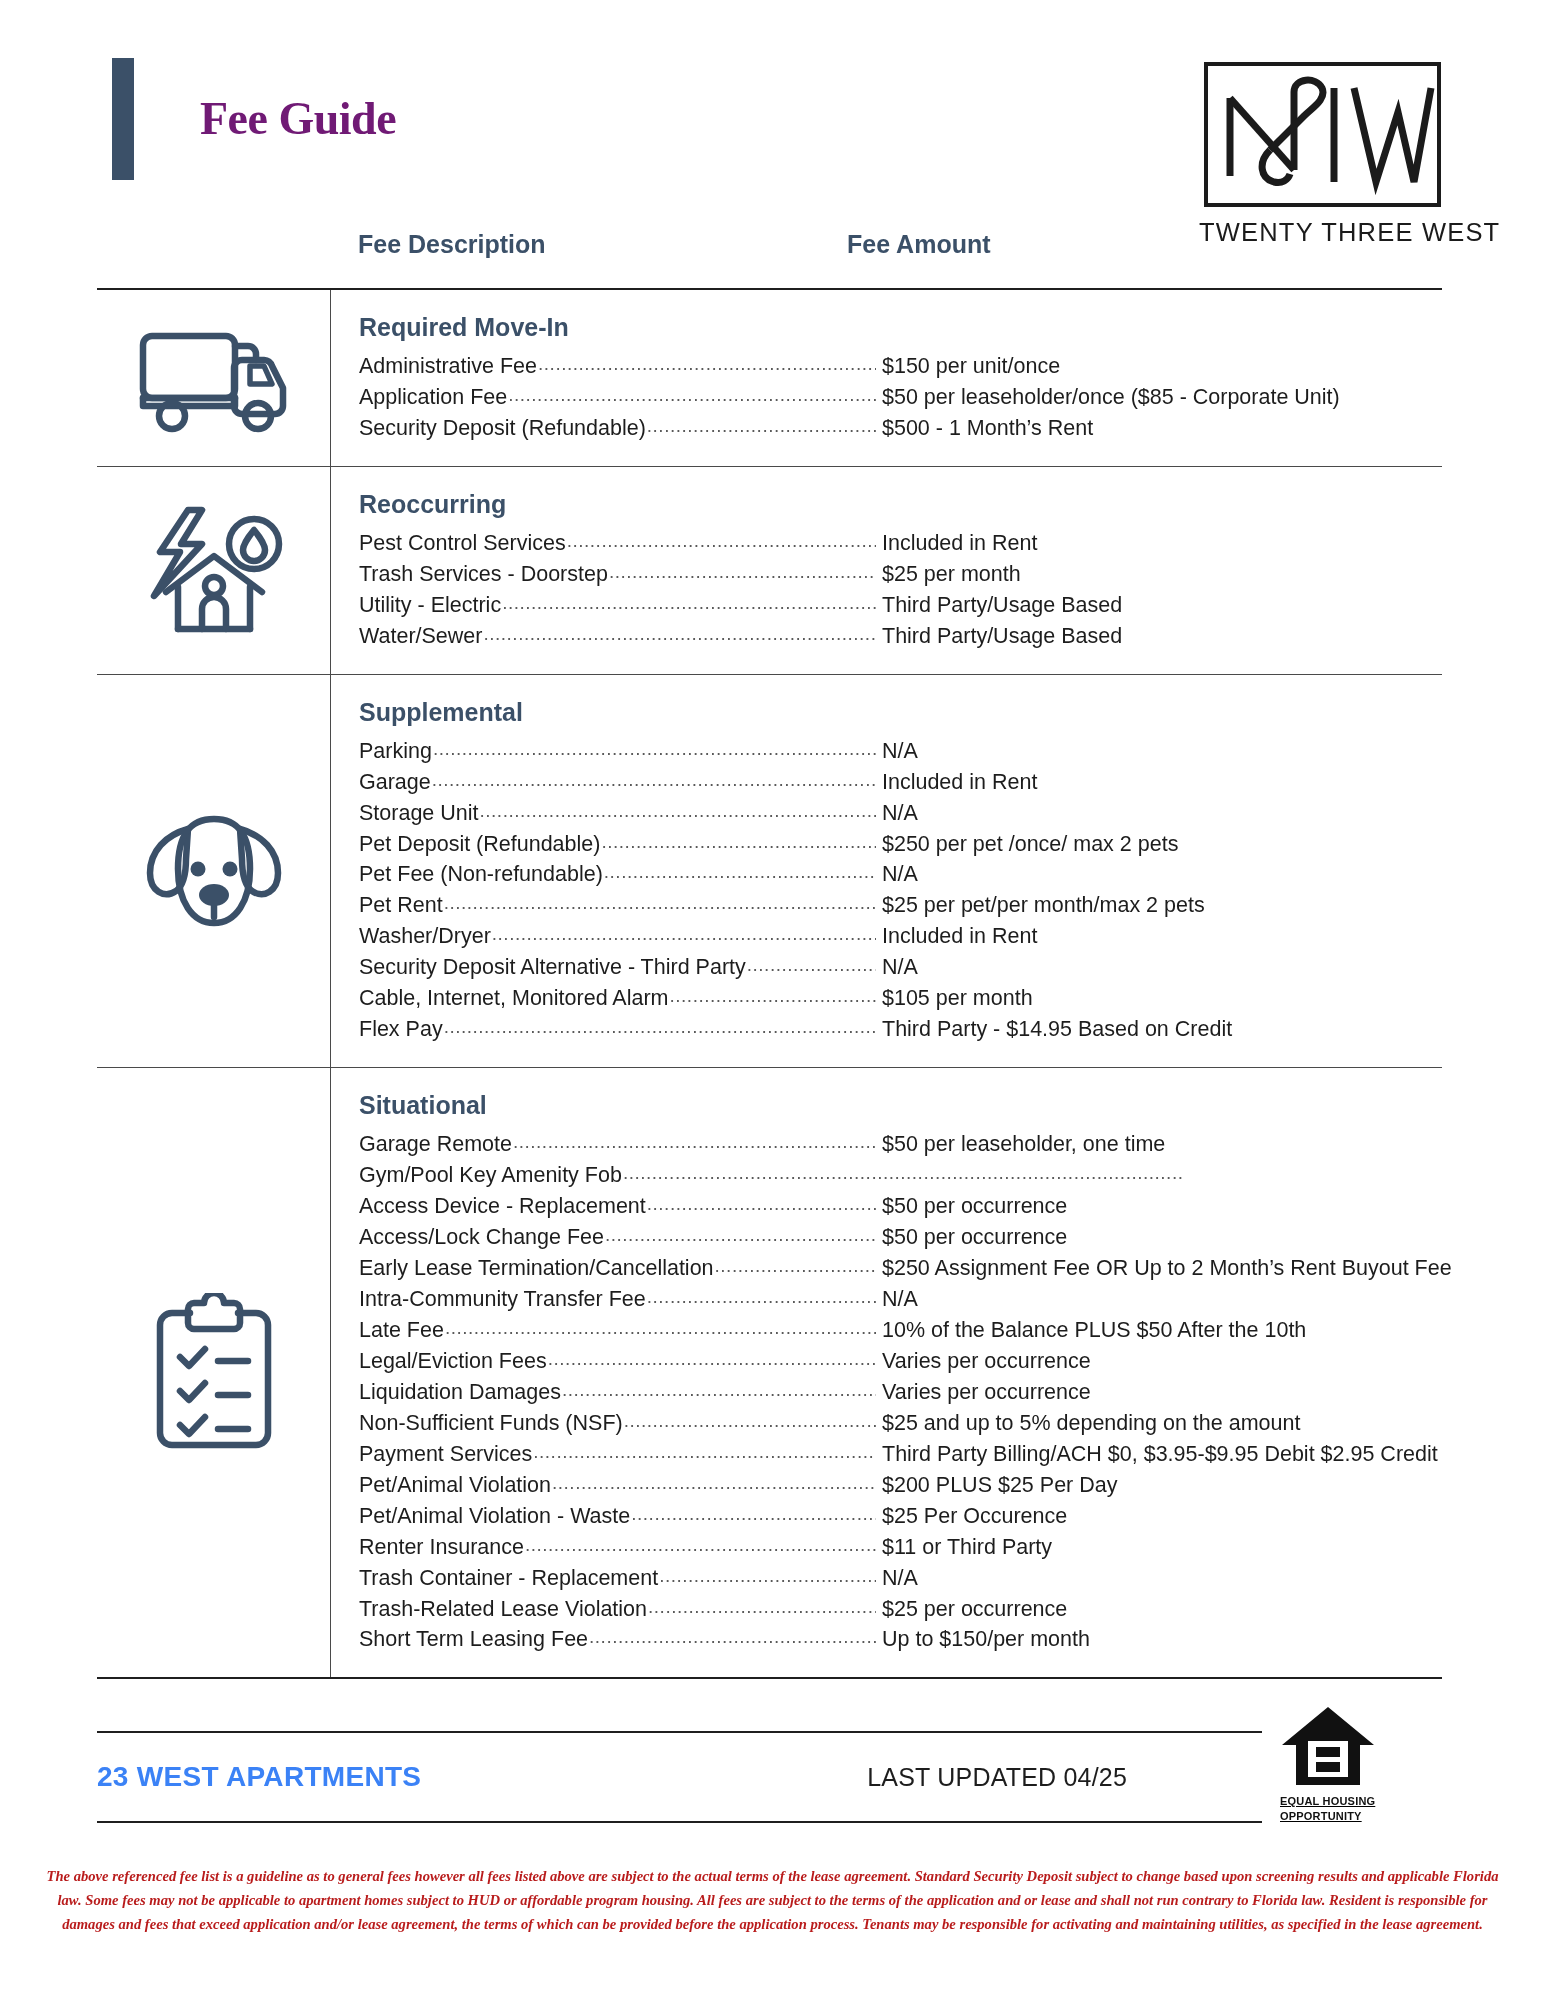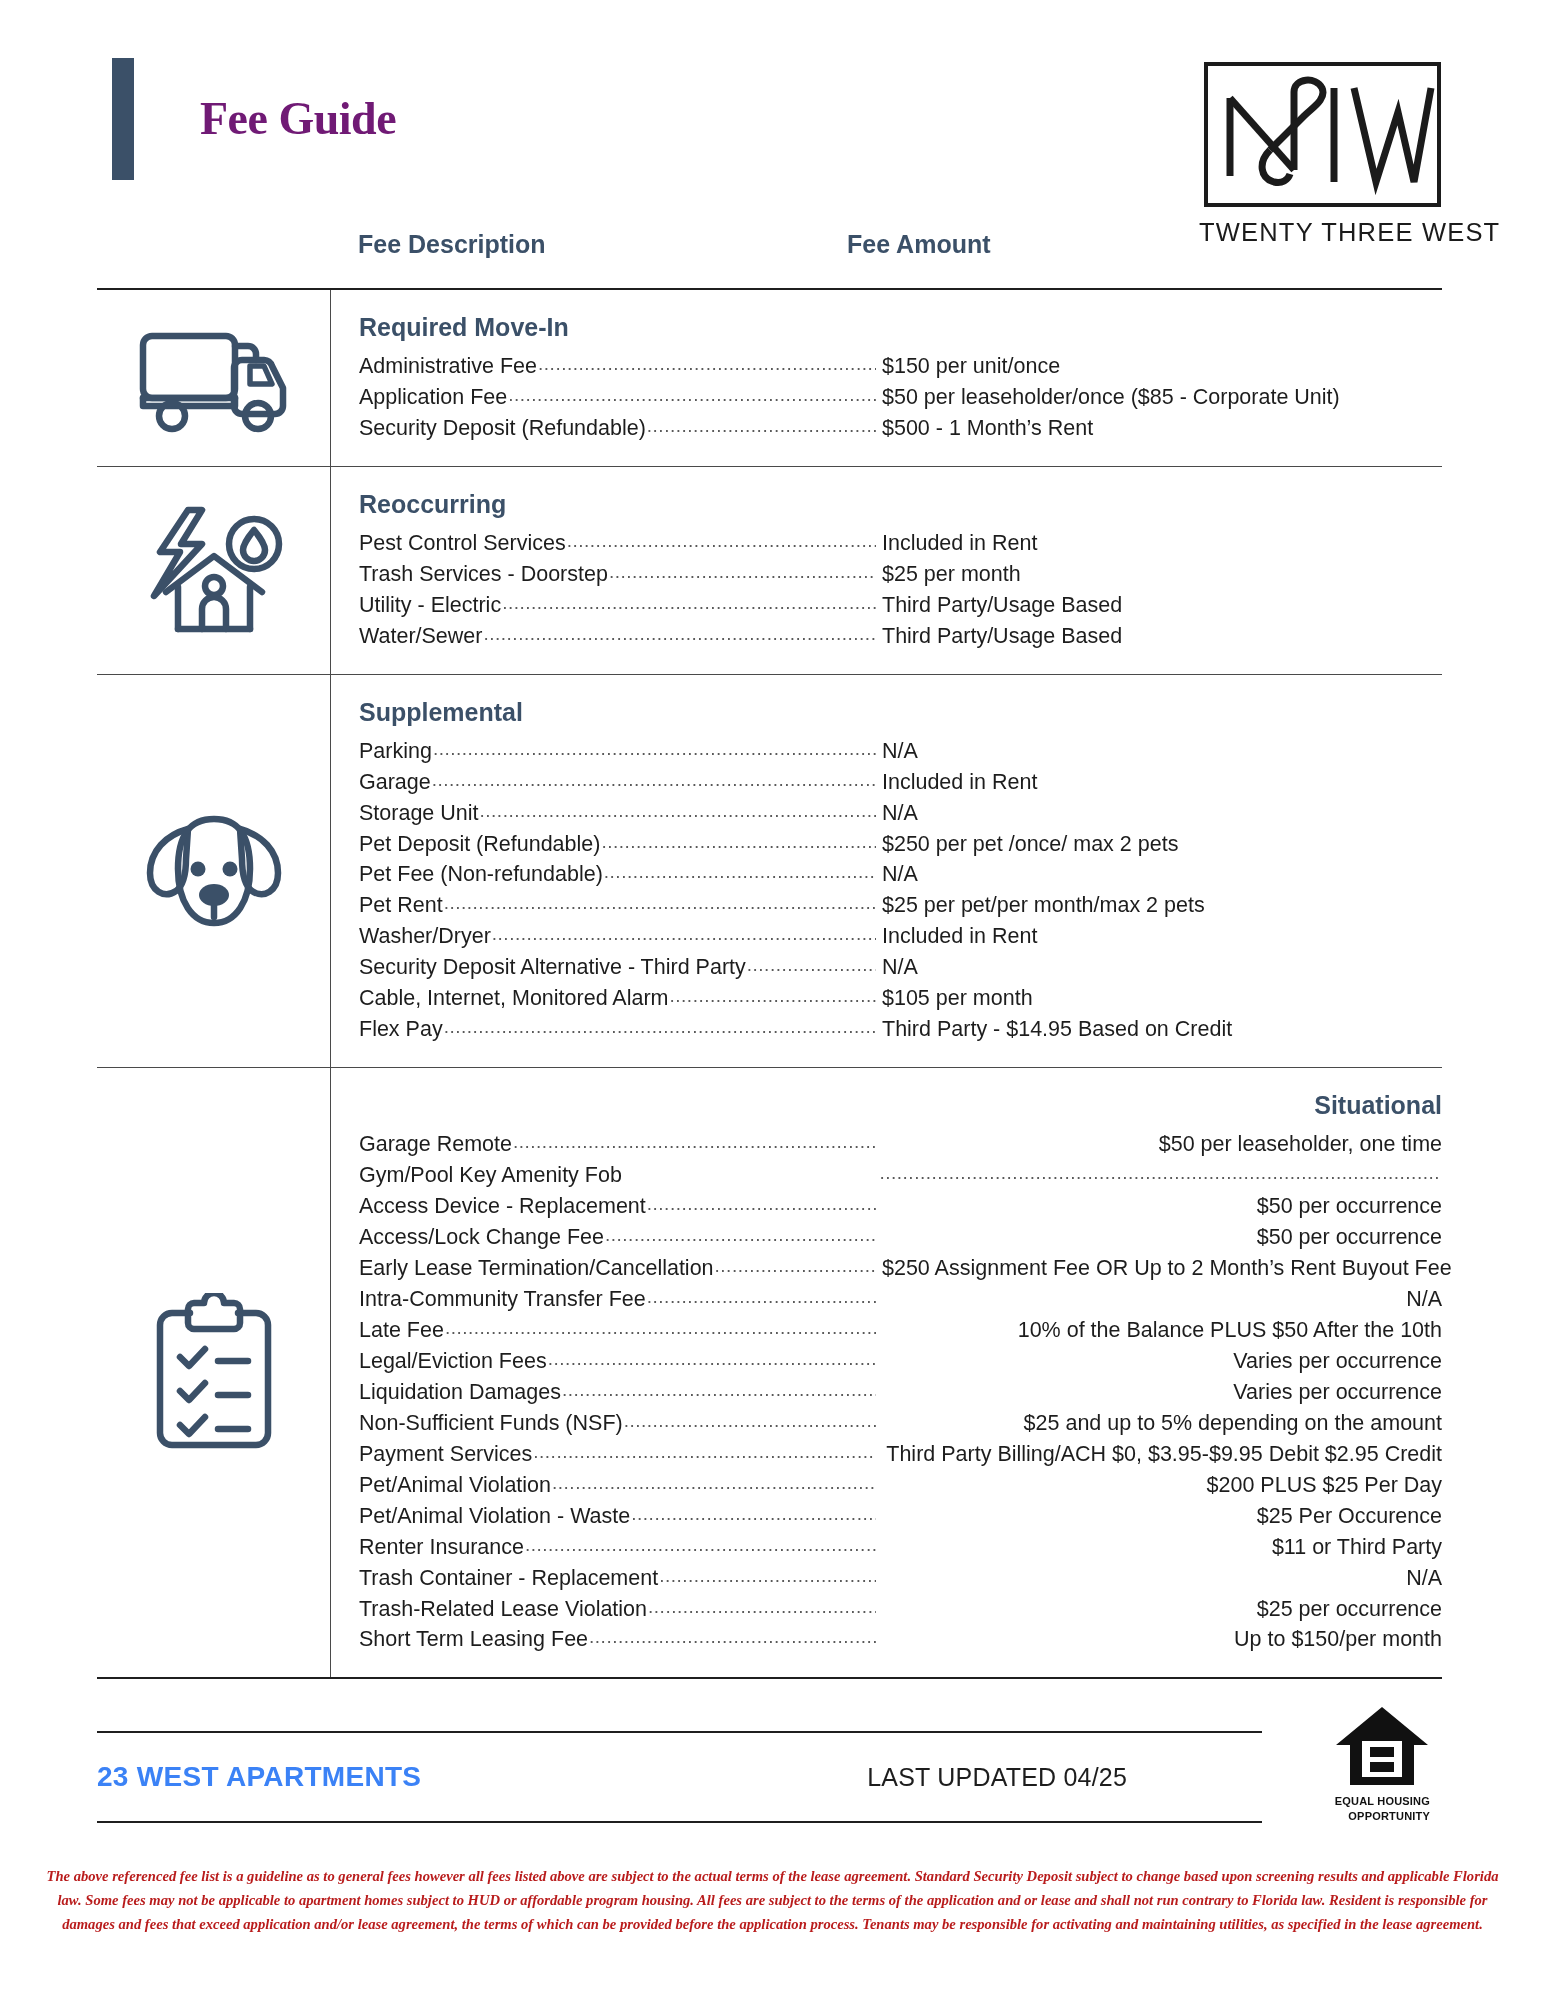--- a/index.html
+++ b/index.html
@@ -90,21 +90,21 @@
     position: relative;
     margin: 10px 103px 0 97px;
     border-top: 2.5px solid #1f1f1f;
     border-bottom: 2.5px solid #1f1f1f;
   }
   .section {
     position: relative;
     display: flex;
     border-bottom: 1.5px solid #4a4a4a;
   }
-  .section:last-child { border-bottom: none; text-align: right; }
+  .section:last-child { border-bottom: none; }
 
   .icon-cell {
     width: 234px;
     flex: 0 0 234px;
     display: flex;
     align-items: center;
     justify-content: center;
     border-right: 1.6px solid #4a4a4a;
   }
   .icon-cell svg { display: block; }
@@ -176,21 +176,22 @@
     right: 135px;
     font-size: 25px;
     color: #1d1d1d;
     letter-spacing: 0.2px;
   }
   .eho {
     position: absolute;
     right: -168px;
     top: -28px;
     width: 150px;
-    text-align: right;
+    text-align: left;
+    text-decoration: underline;
   }
   .eho-label {
     font-size: 11px;
     font-weight: bold;
     line-height: 1.15;
     color: #111;
     margin-top: 2px;
     letter-spacing: 0.2px;
   }
 

